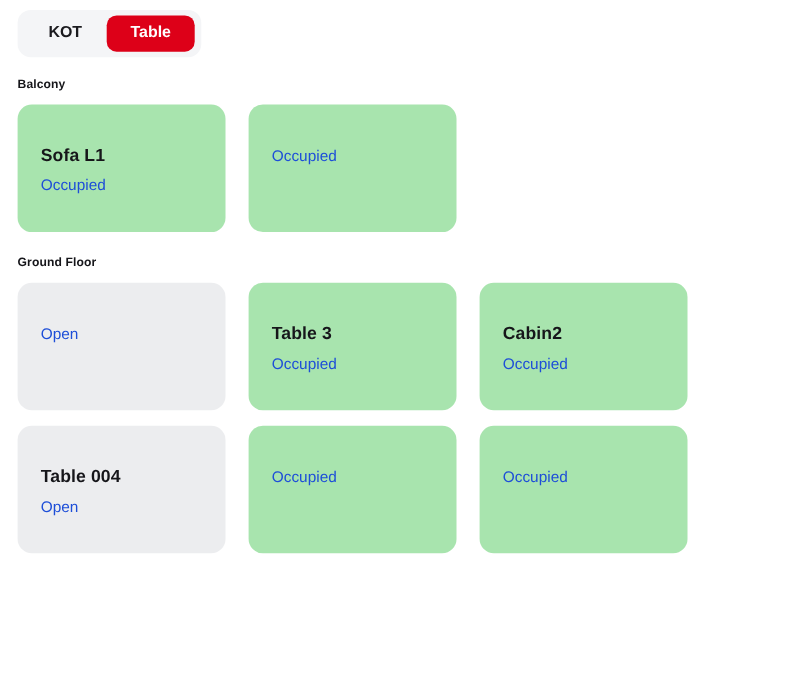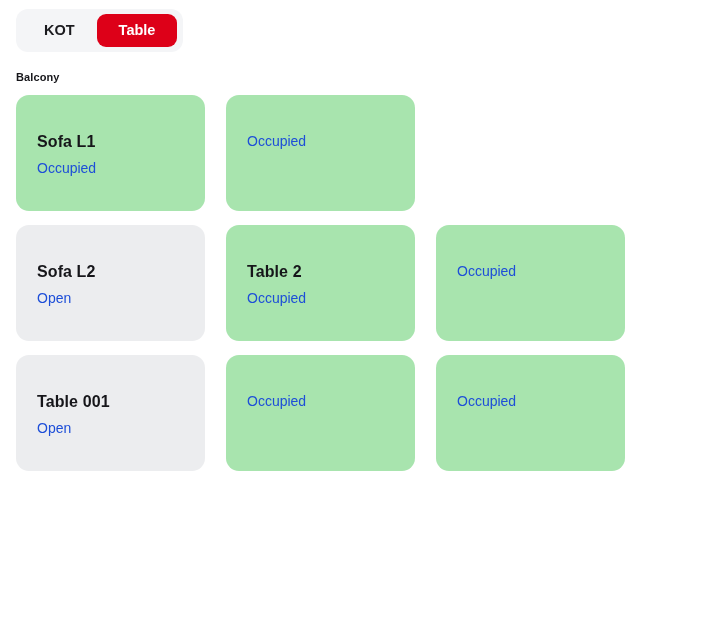--- a/index.html
+++ b/index.html
@@ -129,39 +129,40 @@
         <p class="card-title">Sofa L1</p>
         <p class="card-status">Occupied</p>
       </div>
       <div class="card occupied">
         <p class="card-status">Occupied</p>
       </div>
     </div>
   </div>
 
   <div class="section">
+    <h2 class="section-title">Ground Floor</h2>
     <div class="card-row">
       <div class="card open">
-        <p class="card-title">Sofa L2</p>
         <p class="card-status">Open</p>
       </div>
       <div class="card occupied">
-        <p class="card-title">Table 2</p>
+        <p class="card-title">Table 3</p>
         <p class="card-status">Occupied</p>
       </div>
       <div class="card occupied">
+        <p class="card-title">Cabin2</p>
         <p class="card-status">Occupied</p>
       </div>
     </div>
   </div>
 
   <div class="section">
     <div class="card-row">
       <div class="card open">
-        <p class="card-title">Table 001</p>
+        <p class="card-title">Table 004</p>
         <p class="card-status">Open</p>
       </div>
       <div class="card occupied">
         <p class="card-status">Occupied</p>
       </div>
       <div class="card occupied">
         <p class="card-status">Occupied</p>
       </div>
     </div>
   </div>

